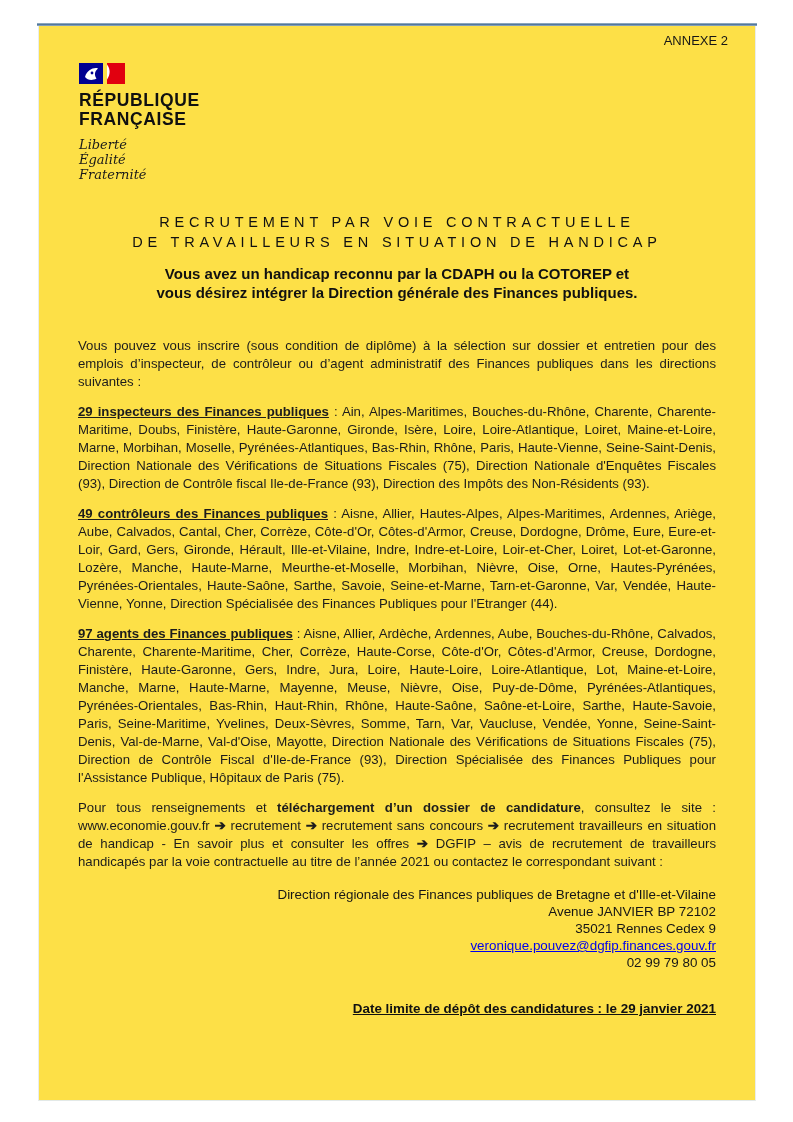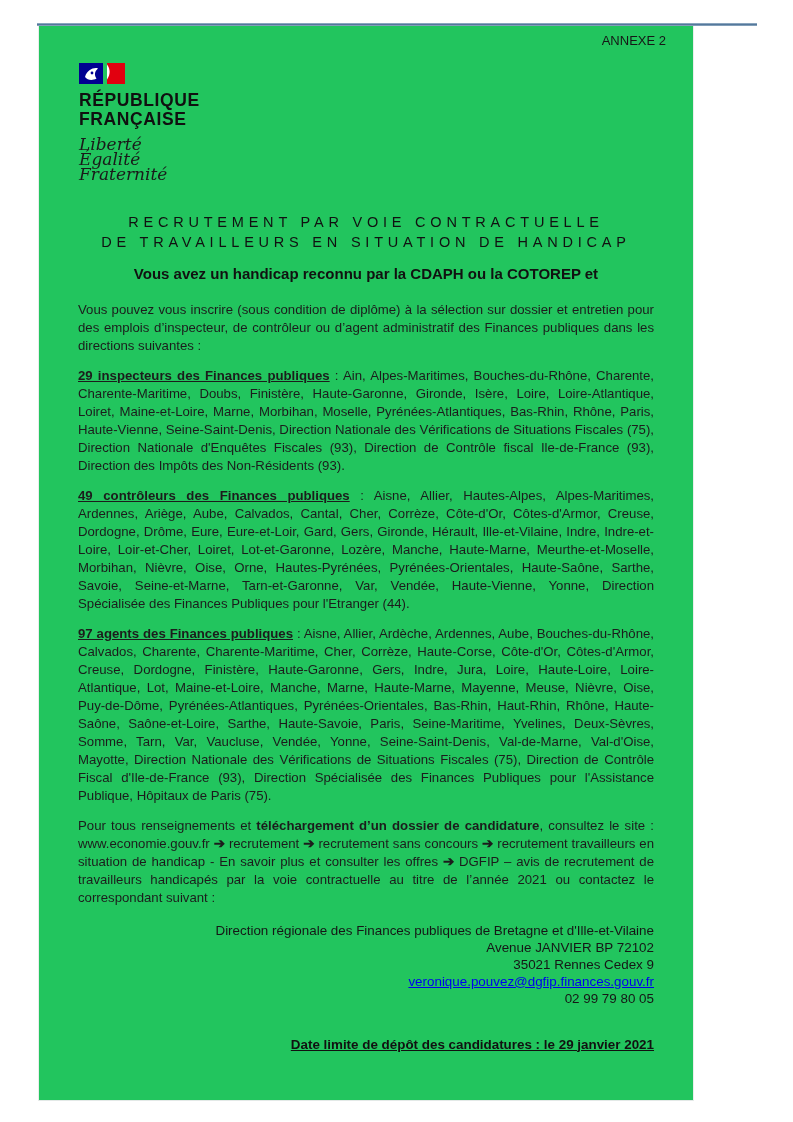--- a/index.html
+++ b/index.html
@@ -13,47 +13,47 @@
   }
   .top-rule {
     position: absolute;
     left: 37px; top: 23px;
     width: 720px; height: 3px;
     background: linear-gradient(to bottom, #b9cddd 0%, #54789b 35%, #54789b 70%, #b9cddd 100%);
   }
   .page-frame {
     position: absolute;
     left: 38px; top: 26px;
-    width: 656px; height: 1075px;
+    width: 718px; height: 1075px;
     box-sizing: border-box;
     border-left: 1px solid #e9edec;
     border-right: 1px solid #e9edec;
     border-bottom: 1px solid #e3e9e7;
-    background: #22c55e;
+    background: #fde047;
   }
   .annexe {
     text-align: right;
     font-size: 13px;
     padding: 7px 27px 0 0;
     color: #161616;
   }
   .logo-block { margin: 14px 0 0 40px; }
   .flag { display: block; margin-bottom: 6px; }
   .logo-name {
     font-weight: bold;
     font-size: 17.5px;
     line-height: 19px;
     letter-spacing: 0.6px;
     color: #101010;
   }
   .devise {
     margin-top: 8px;
     font-family: "DejaVu Serif", serif;
     font-style: italic;
-    font-size: 17px;
+    font-size: 13px;
     line-height: 15px;
     color: #1a1a1a;
   }
   .content { padding: 0 39px; }
   .doc-title {
     margin-top: 30px;
     text-align: center;
     font-weight: normal;
     font-size: 14.5px;
     line-height: 20px;
@@ -68,21 +68,21 @@
     line-height: 18.5px;
     color: #111;
   }
   .para {
     text-align: justify;
     font-size: 13.2px;
     line-height: 18px;
     margin: 12px 0 0 0;
     hyphens: auto;
   }
-  .para.intro { margin-top: 17px; }
+  .para.intro { margin-top: 35px; }
   .section-heading {
     font-weight: bold;
     text-decoration: underline;
   }
   .bold { font-weight: bold; }
   .arrow { font-weight: bold; font-size: 13.5px; }
   .contact-block {
     margin-top: 15px;
     text-align: right;
     font-size: 13.4px;
@@ -131,20 +131,21 @@
 
   <div class="content">
 
     <div class="doc-title">
       <div>RECRUTEMENT PAR VOIE CONTRACTUELLE</div>
       <div>DE TRAVAILLEURS EN SITUATION DE HANDICAP</div>
     </div>
 
     <div class="doc-subtitle">
       <div>Vous avez un handicap reconnu par la CDAPH ou la COTOREP et</div>
+      <div>vous désirez intégrer la Direction générale des Finances publiques.</div>
     </div>
 
     <p class="para intro">Vous pouvez vous inscrire (sous condition de diplôme) à la sélection sur dossier et entretien pour des emplois d’inspecteur, de contrôleur ou d’agent administratif des Finances publiques dans les directions suivantes :</p>
 
     <p class="para"><span class="section-heading">29 inspecteurs des Finances publiques</span><span> : </span><span>Ain, Alpes-Maritimes, Bouches-du-Rhône, Charente, Charente-Maritime, Doubs, Finistère, Haute-Garonne, Gironde, Isère, Loire, Loire-Atlantique, Loiret, Maine-et-Loire, Marne, Morbihan, Moselle, Pyrénées-Atlantiques, Bas-Rhin, Rhône, Paris, Haute-Vienne, Seine-Saint-Denis, Direction Nationale des Vérifications de Situations Fiscales (75), Direction Nationale d'Enquêtes Fiscales (93), Direction de Contrôle fiscal Ile-de-France (93), Direction des Impôts des Non-Résidents (93).</span></p>
 
     <p class="para"><span class="section-heading">49 contrôleurs des Finances publiques</span><span> : </span><span>Aisne, Allier, Hautes-Alpes, Alpes-Maritimes, Ardennes, Ariège, Aube, Calvados, Cantal, Cher, Corrèze, Côte-d'Or, Côtes-d'Armor, Creuse, Dordogne, Drôme, Eure, Eure-et-Loir, Gard, Gers, Gironde, Hérault, Ille-et-Vilaine, Indre, Indre-et-Loire, Loir-et-Cher, Loiret, Lot-et-Garonne, Lozère, Manche, Haute-Marne, Meurthe-et-Moselle, Morbihan, Nièvre, Oise, Orne, Hautes-Pyrénées, Pyrénées-Orientales, Haute-Saône, Sarthe, Savoie, Seine-et-Marne, Tarn-et-Garonne, Var, Vendée, Haute-Vienne, Yonne, Direction Spécialisée des Finances Publiques pour l'Etranger (44).</span></p>
 
     <p class="para"><span class="section-heading">97 agents des Finances publiques</span><span> : </span><span>Aisne, Allier, Ardèche, Ardennes, Aube, Bouches-du-Rhône, Calvados, Charente, Charente-Maritime, Cher, Corrèze, Haute-Corse, Côte-d'Or, Côtes-d'Armor, Creuse, Dordogne, Finistère, Haute-Garonne, Gers, Indre, Jura, Loire, Haute-Loire, Loire-Atlantique, Lot, Maine-et-Loire, Manche, Marne, Haute-Marne, Mayenne, Meuse, Nièvre, Oise, Puy-de-Dôme, Pyrénées-Atlantiques, Pyrénées-Orientales, Bas-Rhin, Haut-Rhin, Rhône, Haute-Saône, Saône-et-Loire, Sarthe, Haute-Savoie, Paris, Seine-Maritime, Yvelines, Deux-Sèvres, Somme, Tarn, Var, Vaucluse, Vendée, Yonne, Seine-Saint-Denis, Val-de-Marne, Val-d'Oise, Mayotte,  Direction Nationale des Vérifications de Situations Fiscales (75), Direction de Contrôle Fiscal d'Ile-de-France (93), Direction Spécialisée des Finances Publiques pour l'Assistance Publique, Hôpitaux de Paris (75).</span></p>
 

